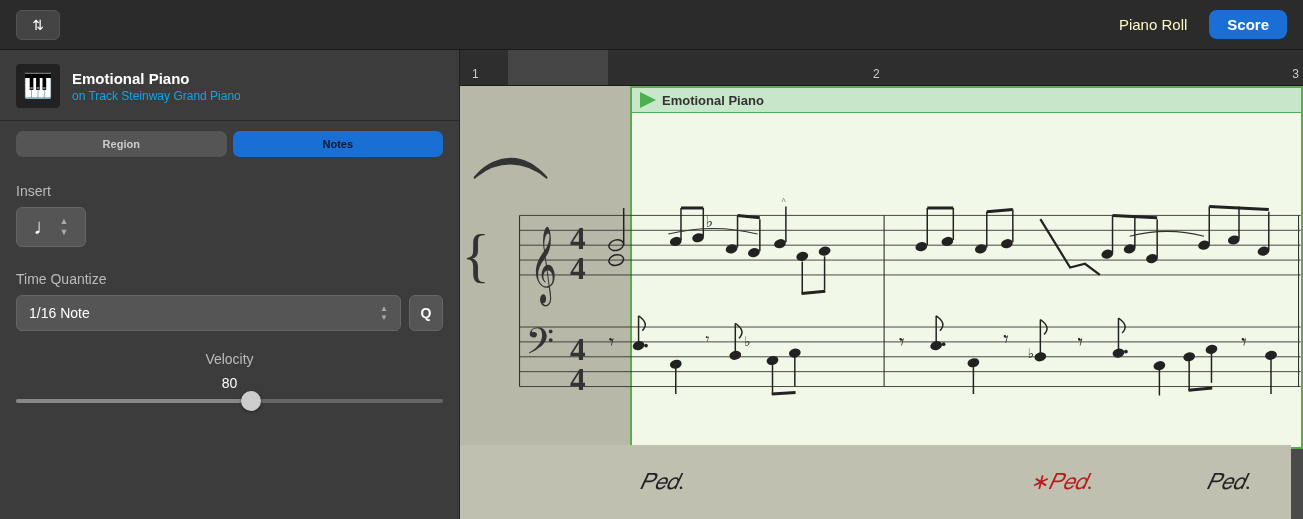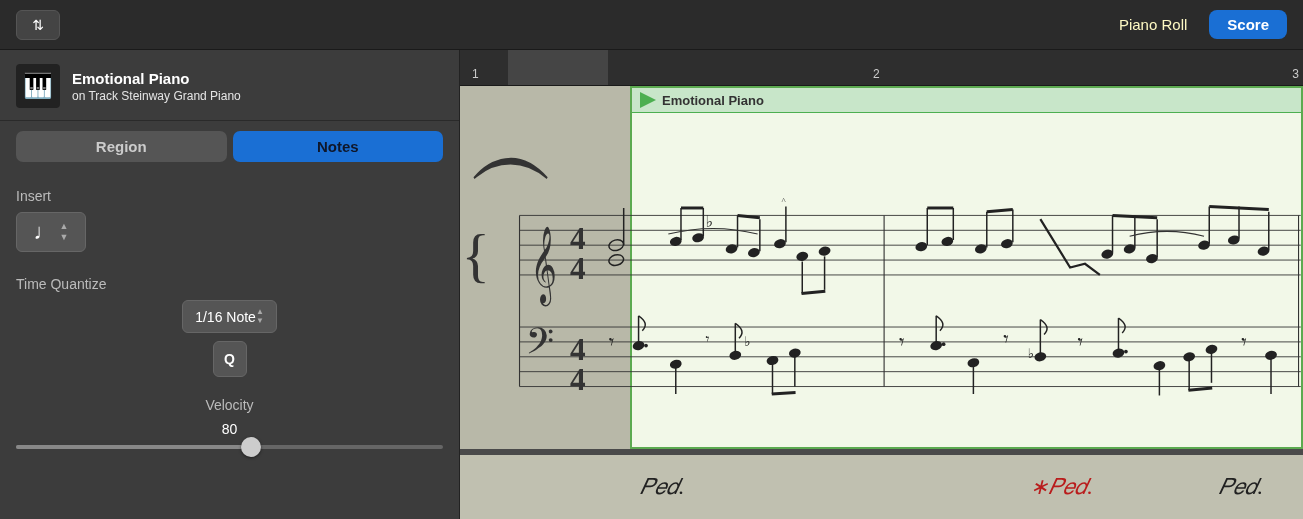--- a/index.html
+++ b/index.html
@@ -98,37 +98,37 @@
       justify-content: center;
       font-size: 24px;
       flex-shrink: 0;
     }
     .track-name {
       color: #fff;
       font-size: 15px;
       font-weight: 600;
     }
     .track-subtitle {
-      color: #e5e5e5;
+      color: #0ea5e9;
       font-size: 12px;
       margin-top: 2px;
     }
 
     
     .tab-row {
       display: flex;
       gap: 6px;
       padding: 10px 16px;
     }
     .tab-btn {
       flex: 1;
       padding: 7px 0;
       border-radius: 7px;
       border: none;
-      font-size: 15px;
+      font-size: 11px;
       font-weight: 600;
       cursor: pointer;
     }
     .tab-btn.inactive {
       background: #555;
       color: #ccc;
     }
     .tab-btn.active {
       background: #1a6fd4;
       color: #0f172a;
@@ -176,21 +176,20 @@
       color: #aaa;
       line-height: 1.2;
       cursor: pointer;
     }
 
     .time-quantize-section { margin-bottom: 20px; }
     .time-quantize-row {
       display: flex;
       align-items: center;
       gap: 8px;
-      flex-direction: column;
     }
     .quantize-select {
       flex: 1;
       background: #555;
       border: 1px solid #666;
       border-radius: 6px;
       color: #fff;
       font-size: 14px;
       padding: 7px 12px;
       display: flex;
@@ -582,21 +581,21 @@
         <line x1="1010" y1="295" x2="1010" y2="345" stroke="#222" stroke-width="2"></line>
         <line x1="979" y1="355" x2="1011" y2="352" stroke="#222" stroke-width="4"></line>
 
         <text x="1050" y="300" font-family="Times New Roman, serif" font-size="28" fill="#222">𝄾</text>
 
         <ellipse cx="1090" cy="308" rx="8" ry="6" fill="#222" transform="rotate(-15,1090,308)"></ellipse>
         <line x1="1090" y1="303" x2="1090" y2="360" stroke="#222" stroke-width="2"></line>
 
       </svg>
 
-      <div style="position:absolute;bottom:0;left:0;right:0;height:64px;background:#c0c0b0;z-index:3;display:flex;align-items:center;">
+      <div style="position:absolute;bottom:0;left:0;right:12px;height:74px;background:#c0c0b0;z-index:3;display:flex;align-items:center;">
         <span style="font-family:'Times New Roman',serif;font-size:22px;font-style:italic;color:#222;position:absolute;left:180px;">𝑃𝑒𝑑.</span>
         <span style="font-family:'Times New Roman',serif;font-size:22px;font-style:italic;color:#b91c1c;position:absolute;left:570px;">∗𝑃𝑒𝑑.</span>
         <span style="font-family:'Times New Roman',serif;font-size:22px;font-style:italic;color:#222;position:absolute;right:40px;">𝑃𝑒𝑑.</span>
       </div>
 
     </div>
   </div>
 </div>
 
 </body></html>

